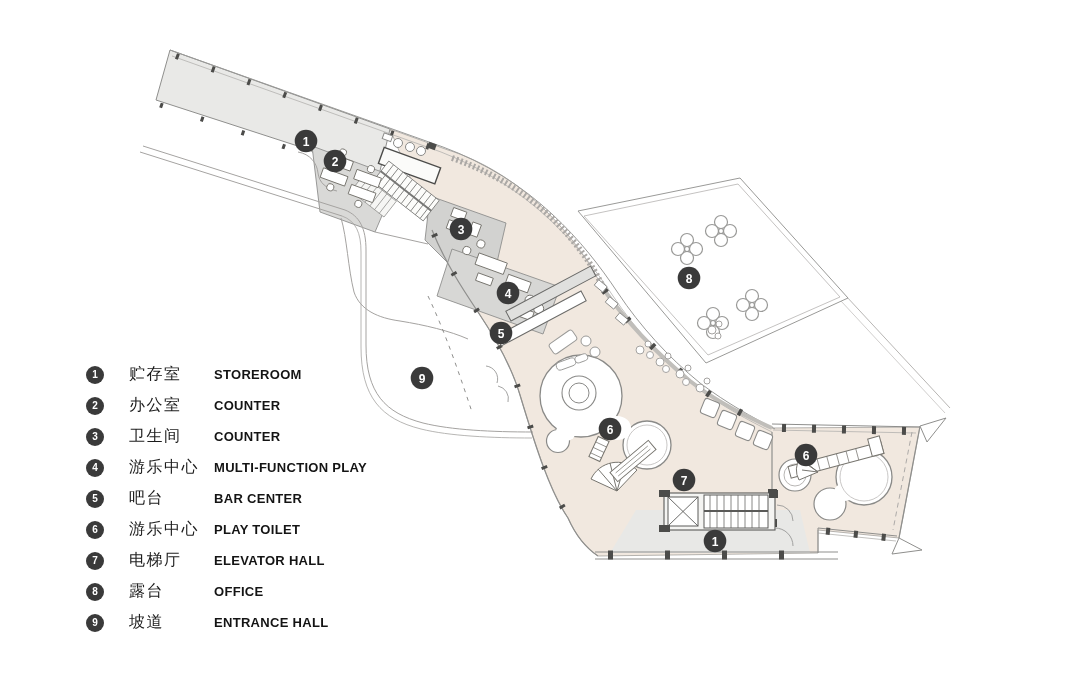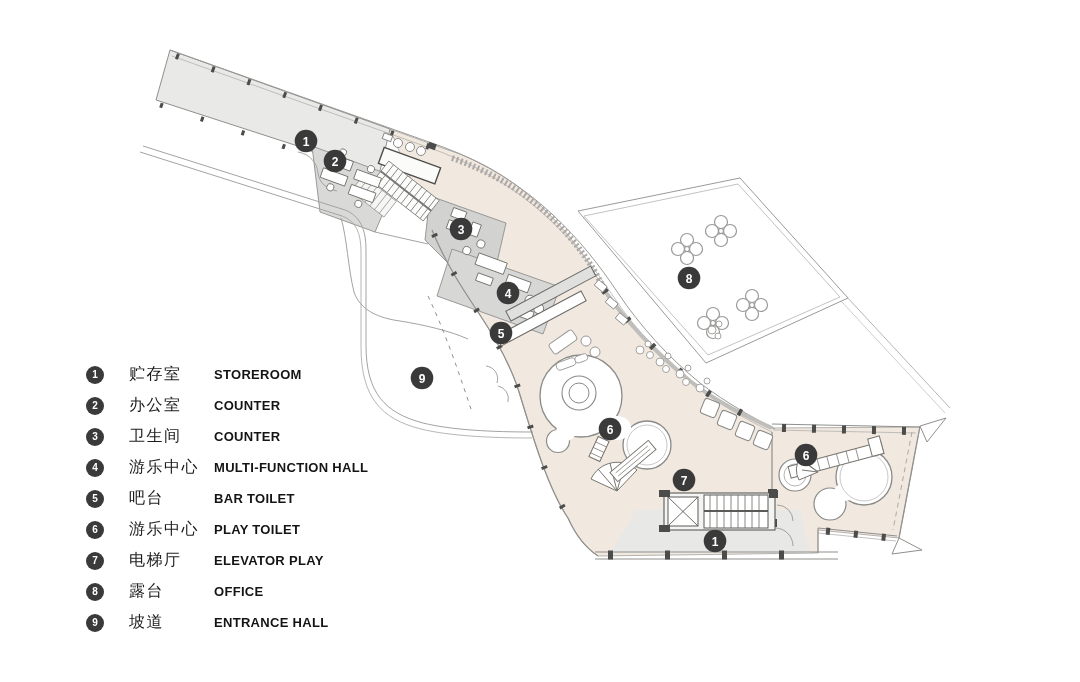--- a/index.html
+++ b/index.html
@@ -385,36 +385,36 @@
         <span class="legend-en">COUNTER</span>
       </div>
       <div class="legend-row">
         <span class="legend-badge">3</span>
         <span class="legend-zh">卫生间</span>
         <span class="legend-en">COUNTER</span>
       </div>
       <div class="legend-row">
         <span class="legend-badge">4</span>
         <span class="legend-zh">游乐中心</span>
-        <span class="legend-en">MULTI-FUNCTION HALL</span>
+        <span class="legend-en">MULTI-FUNCTION PLAY</span>
       </div>
       <div class="legend-row">
         <span class="legend-badge">5</span>
         <span class="legend-zh">吧台</span>
-        <span class="legend-en">BAR TOILET</span>
+        <span class="legend-en">BAR CENTER</span>
       </div>
       <div class="legend-row">
         <span class="legend-badge">6</span>
         <span class="legend-zh">游乐中心</span>
         <span class="legend-en">PLAY TOILET</span>
       </div>
       <div class="legend-row">
         <span class="legend-badge">7</span>
         <span class="legend-zh">电梯厅</span>
-        <span class="legend-en">ELEVATOR PLAY</span>
+        <span class="legend-en">ELEVATOR HALL</span>
       </div>
       <div class="legend-row">
         <span class="legend-badge">8</span>
         <span class="legend-zh">露台</span>
         <span class="legend-en">OFFICE</span>
       </div>
       <div class="legend-row">
         <span class="legend-badge">9</span>
         <span class="legend-zh">坡道</span>
         <span class="legend-en">ENTRANCE HALL</span>

